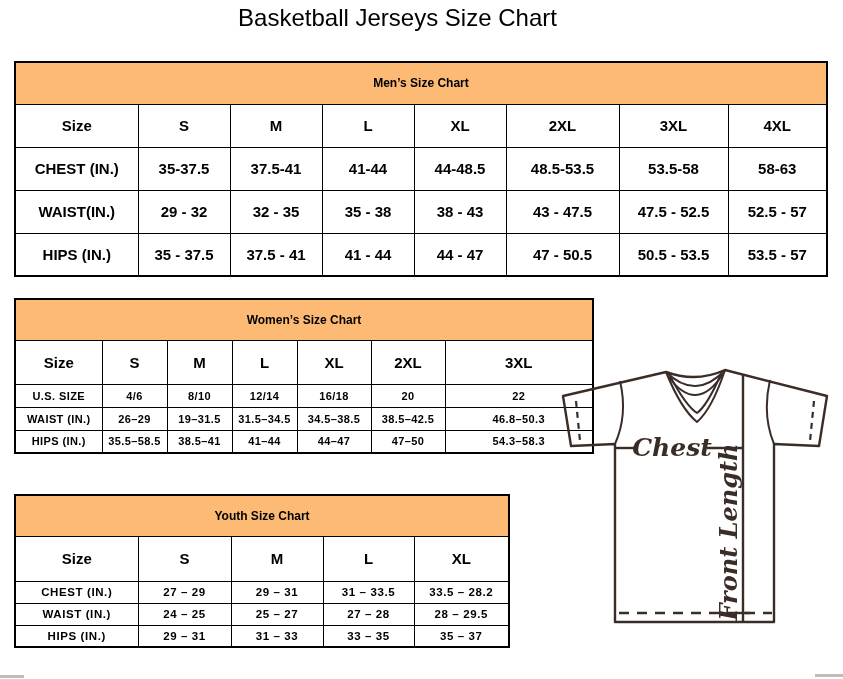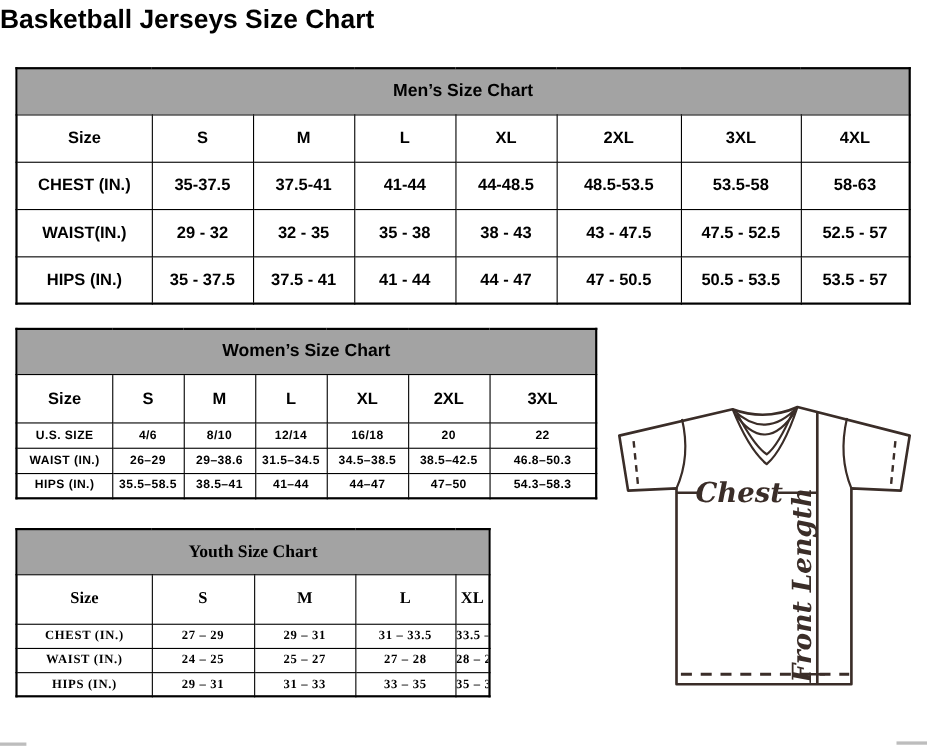--- a/index.html
+++ b/index.html
@@ -1,36 +1,36 @@
 <!DOCTYPE html>
 <html><head>
 <meta charset="utf-8">
 <style>
   html,body{margin:0;padding:0;background:#fff;}
   .page{position:relative;width:843px;height:679px;background:#fff;overflow:hidden;
         font-family:"Liberation Sans",sans-serif;color:#000;}
-  .title{position:absolute;left:0;top:4px;width:795px;text-align:left;
-         font-size:24px;font-weight:bold;margin:0;}
+  .title{position:absolute;left:0;top:4px;width:795px;text-align:center;
+         font-size:24px;font-weight:normal;margin:0;}
   table.tbl{position:absolute;border-collapse:collapse;table-layout:fixed;
             background:#fff;border:2px solid #000;}
   .tbl th,.tbl td{border:1px solid #000;font-weight:bold;text-align:center;
                   padding:0;overflow:hidden;white-space:nowrap;}
-  .tbl tr.hdr th{background:#a3a3a3;font-size:16px;margin-top:42px;}
+  .tbl tr.hdr th{background:#fdba74;font-size:12px;margin-top:42px;}
   
   .men{left:14px;top:61px;width:814px;}
   .men tr.hdr{height:42px;}
   .men tr.sizes{height:43px;font-size:15px;}
   .men tr.data{height:43px;font-size:15px;}
   
-  .wom{left:14px;top:298px;width:529px;}
+  .wom{left:14px;top:298px;width:580px;}
   .wom tr.hdr{height:41px;}
   .wom tr.sizes{height:44px;font-size:15px;}
   .wom tr.data{height:23px;font-size:11px;letter-spacing:0.4px;}
   
-  .yth{left:14px;top:480px;width:432px;font-family:Liberation Serif, serif;}
+  .yth{left:14px;top:494px;width:496px;}
   .yth tr.hdr{height:41px;}
   .yth tr.sizes{height:45px;font-size:15px;}
   .yth tr.data{height:22px;font-size:11.5px;letter-spacing:0.6px;}
   
   .jersey{position:absolute;left:553px;top:355px;}
   .jersey path,.jersey line{fill:none;stroke:#3a2d28;stroke-width:2.4;stroke-linejoin:round;stroke-linecap:butt;}
   .jersey .thin{stroke-width:2;}
   .jersey .dash{stroke-dasharray:6 5;stroke-width:2.2;}
   .jersey .hemdash{stroke-dasharray:10 8;stroke-width:2.6;}
   .jersey text{fill:#3a2d28;font-family:"DejaVu Serif",serif;font-style:italic;font-weight:bold;}
@@ -132,21 +132,21 @@
       <td>4/6</td>
       <td>8/10</td>
       <td>12/14</td>
       <td>16/18</td>
       <td>20</td>
       <td>22</td>
     </tr>
     <tr class="data">
       <th>WAIST (IN.)</th>
       <td>26–29</td>
-      <td>29–38.6</td>
+      <td>19–31.5</td>
       <td>31.5–34.5</td>
       <td>34.5–38.5</td>
       <td>38.5–42.5</td>
       <td>46.8–50.3</td>
     </tr>
     <tr class="data">
       <th>HIPS (IN.)</th>
       <td>35.5–58.5</td>
       <td>38.5–41</td>
       <td>41–44</td>

